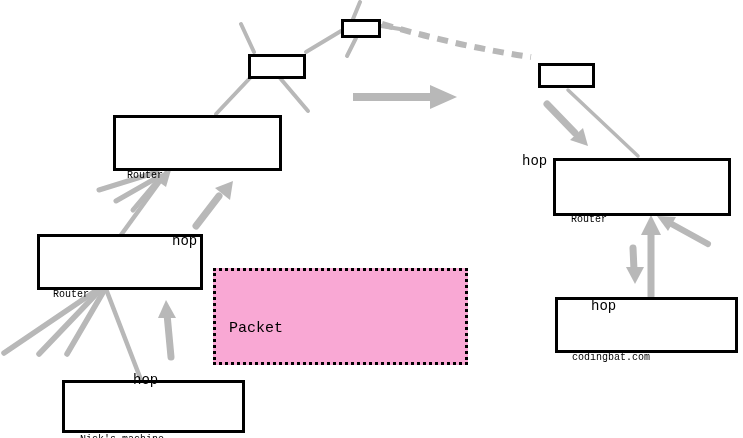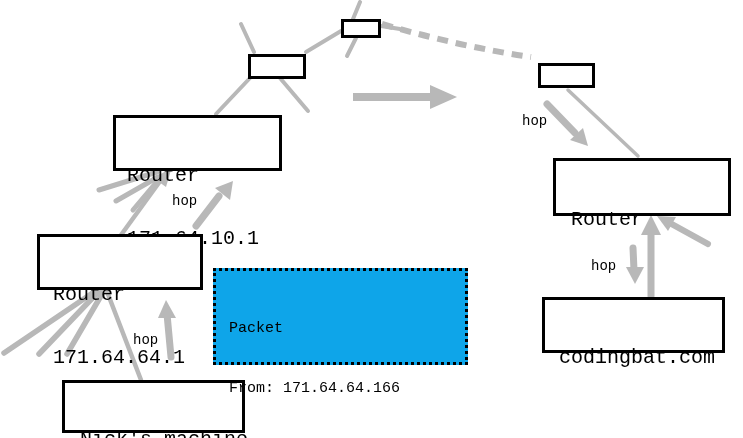--- a/index.html
+++ b/index.html
@@ -5,33 +5,33 @@
   html,body{margin:0;padding:0;background:#fff;}
   .stage{
     position:relative;width:743px;height:438px;background:var(--bg,#fff);
     font-family:"Liberation Mono","DejaVu Sans Mono",monospace;
     color:var(--ink,#000);overflow:hidden;
   }
   .links{position:absolute;left:0;top:0;z-index:1;pointer-events:none;}
   .node{
     position:absolute;z-index:2;background:#fff;
     border:3px solid var(--ink,#000);box-sizing:border-box;
-    font-size:20px;line-height:21px;white-space:pre;
+    font-size:10px;line-height:21px;white-space:pre;
   }
   .smallbox{
     position:absolute;z-index:2;background:#fff;
     border:3px solid var(--ink,#000);box-sizing:border-box;
   }
   .packet{
-    position:absolute;z-index:2;background:#0ea5e9;
+    position:absolute;z-index:2;background:#f9a8d4;
     border:3px dotted var(--ink,#000);box-sizing:border-box;
     font-size:15px;line-height:20px;white-space:pre;
   }
   .hop{
-    position:absolute;z-index:3;font-size:14px;line-height:14px;
+    position:absolute;z-index:3;font-size:14px;line-height:14px;margin-top:40px;
   }
 </style>
 </head>
 <body>
 
 <div class="stage">
 
   <svg class="links" width="743" height="438" viewBox="0 0 743 438">
     <g stroke="var(--gray,#b8b8b8)" fill="none" stroke-linecap="round">
 
@@ -82,39 +82,37 @@
   <div class="smallbox" style="left:248px;top:54px;width:58px;height:25px"></div>
   <div class="smallbox" style="left:538px;top:63px;width:57px;height:25px"></div>
 
   <div class="node" style="left:113px;top:115px;width:169px;height:56px;padding:5px 0 0 11px">
     <div>Router</div>
     <div>171.64.10.1</div>
   </div>
 
   <div class="node" style="left:37px;top:234px;width:166px;height:56px;padding:5px 0 0 13px">
     <div>Router</div>
-    <div>171.64.64.1</div>
   </div>
 
   <div class="node" style="left:553px;top:158px;width:178px;height:58px;padding:6px 0 0 15px">
     <div>Router</div>
   </div>
 
   <div class="node" style="left:62px;top:380px;width:183px;height:53px;padding:4px 0 0 15px">
     <div>Nick's machine</div>
     
   </div>
 
-  <div class="node" style="left:542px;top:297px;width:183px;height:56px;padding:5px 0 8px 14px">
+  <div class="node" style="left:555px;top:297px;width:183px;height:56px;padding:5px 0 8px 14px">
     <div>codingbat.com</div>
   </div>
 
   <div class="packet" style="left:213px;top:268px;width:255px;height:97px;padding:8px 0 0 13px">
     <div>Packet</div>
-    <div>From: 171.64.64.166</div>
     
     
   </div>
 
   <div class="hop" style="left:133px;top:333px">hop</div>
   <div class="hop" style="left:172px;top:194px">hop</div>
   <div class="hop" style="left:522px;top:114px">hop</div>
   <div class="hop" style="left:591px;top:259px">hop</div>
 
 </div>

